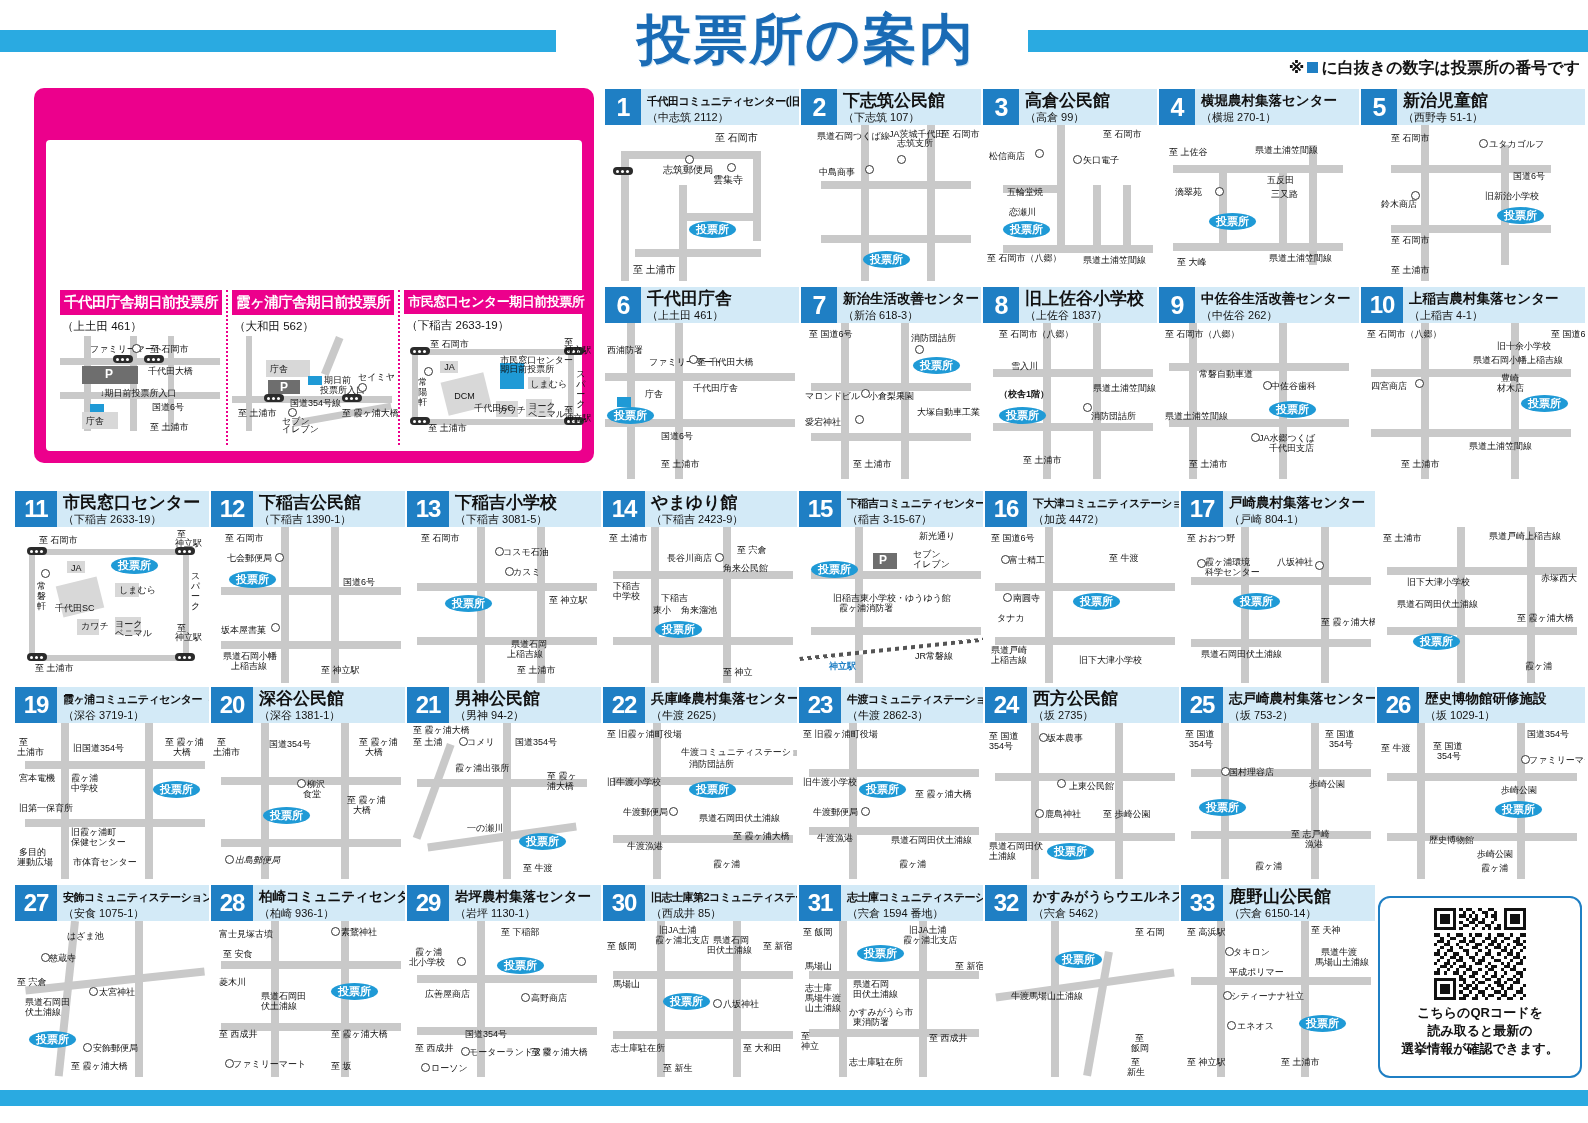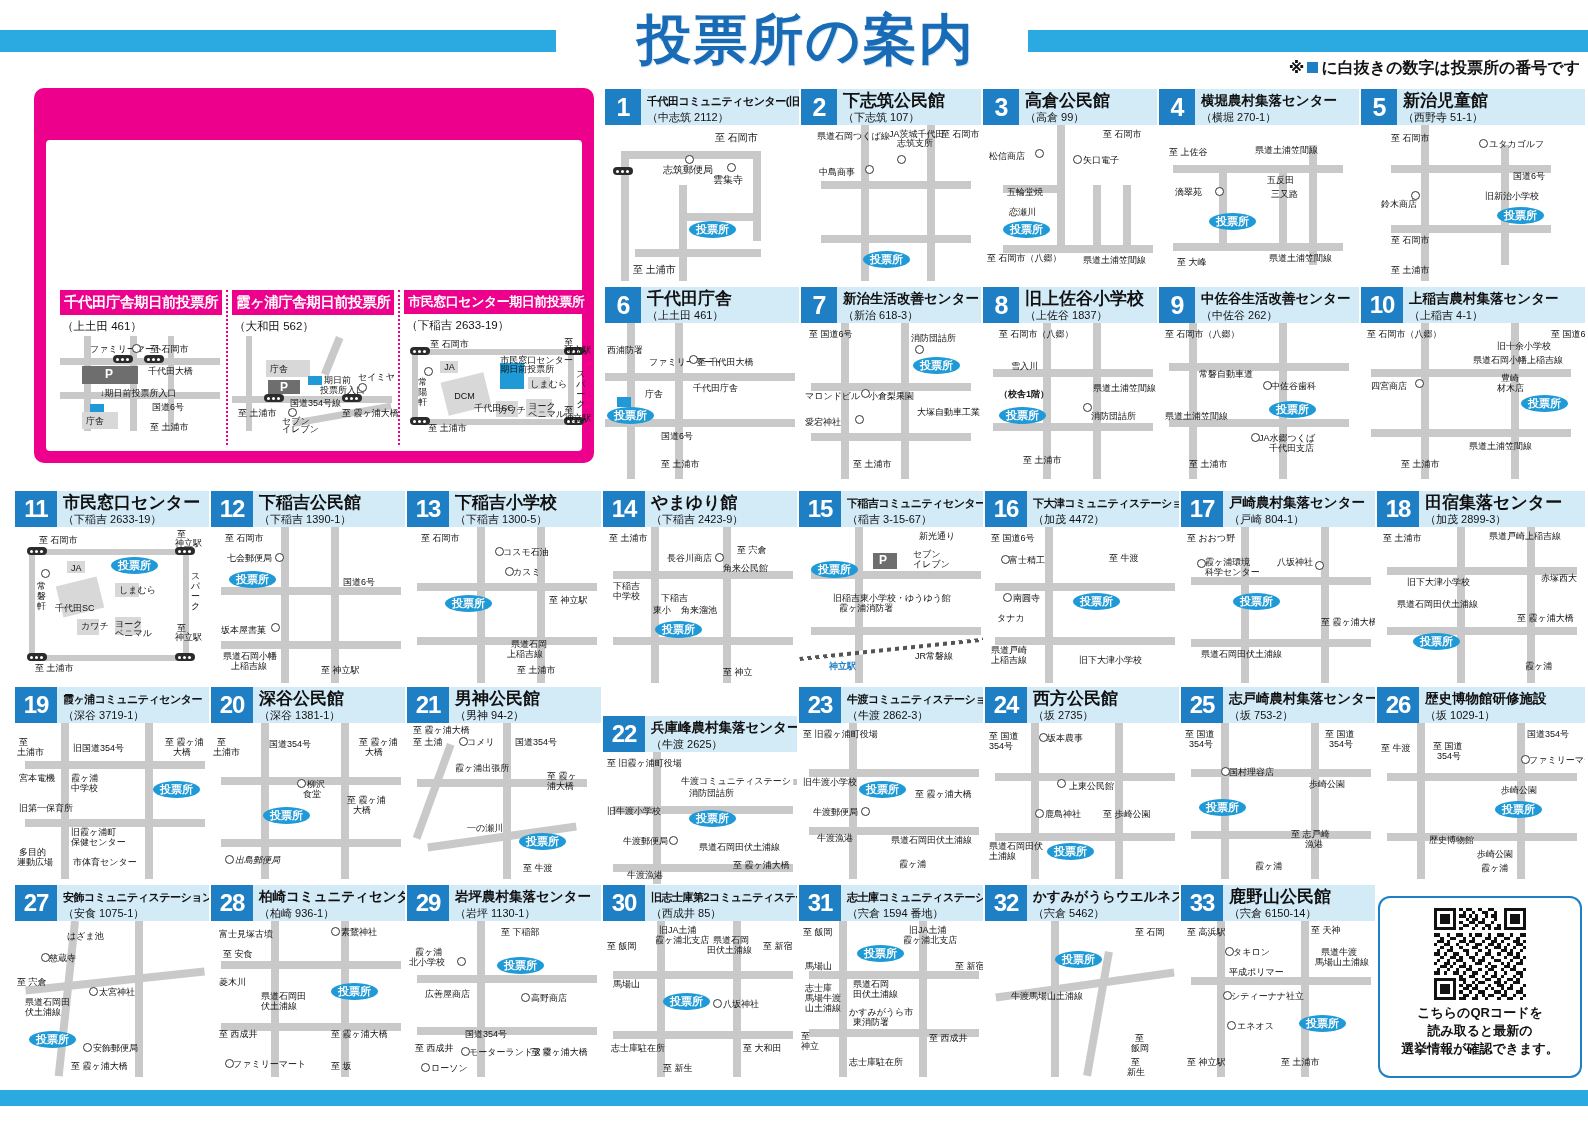--- a/index.html
+++ b/index.html
@@ -546,21 +546,21 @@
         <div class="mlabel" style="left:20px;top:134px;">上稲吉線</div>
         <div class="mlabel" style="left:110px;top:138px;">至 神立駅</div>
       </div>
     </div>
 
     <div class="cell" style="left:406px;top:490px;width:196px;height:196px;">
       <div class="cell-head">
         <div class="num two">13</div>
         <div class="titles">
           <div class="t-name">下稲吉小学校</div>
-          <div class="t-addr">（下稲吉 1300-5）</div>
+          <div class="t-addr">（下稲吉 3081-5）</div>
         </div>
       </div>
       <div class="cell-map">
         <div class="road" style="left:70px;top:0;width:8px;height:156px;"></div>
         <div class="road" style="left:10px;top:56px;width:180px;height:8px;"></div>
         <div class="road" style="left:10px;top:110px;width:180px;height:8px;"></div>
         <div class="road" style="left:130px;top:0;width:8px;height:156px;"></div>
         <div class="mlabel" style="left:14px;top:6px;">至 石岡市</div>
         <div class="dot" style="left:88px;top:20px;"></div>
         <div class="mlabel" style="left:96px;top:20px;">コスモ石油</div>
@@ -673,27 +673,20 @@
         <div class="dot" style="left:16px;top:32px;"></div>
         <div class="mlabel" style="left:96px;top:30px;">八坂神社</div>
         <div class="dot" style="left:134px;top:34px;"></div>
         <div class="vote" style="left:52px;top:66px;">投票所</div>
         <div class="mlabel" style="left:140px;top:90px;">至 霞ヶ浦大橋</div>
         <div class="mlabel" style="left:20px;top:122px;">県道石岡田伏土浦線</div>
       </div>
     </div>
 
     <div class="cell" style="left:1376px;top:490px;width:210px;height:196px;">
-      <div class="cell-head">
-        <div class="num two">18</div>
-        <div class="titles">
-          <div class="t-name">田宿集落センター</div>
-          <div class="t-addr">（加茂 2899-3）</div>
-        </div>
-      </div>
       <div class="cell-map">
         <div class="road" style="left:10px;top:40px;width:190px;height:8px;"></div>
         <div class="road" style="left:10px;top:100px;width:190px;height:8px;"></div>
         <div class="road" style="left:80px;top:0;width:8px;height:156px;"></div>
         <div class="road" style="left:150px;top:0;width:8px;height:156px;"></div>
         <div class="mlabel" style="left:6px;top:6px;">至 土浦市</div>
         <div class="mlabel" style="left:112px;top:4px;">県道戸崎上稲吉線</div>
         <div class="mlabel" style="left:30px;top:50px;">旧下大津小学校</div>
         <div class="mlabel" style="left:164px;top:46px;">赤塚西大</div>
         <div class="mlabel" style="left:20px;top:72px;">県道石岡田伏土浦線</div>
@@ -783,21 +776,21 @@
         <div class="mlabel" style="left:6px;top:2px;">至 霞ヶ浦大橋</div>
         <div class="mlabel" style="left:48px;top:40px;">霞ヶ浦出張所</div>
         <div class="mlabel" style="left:140px;top:48px;">至 霞ヶ</div>
         <div class="mlabel" style="left:140px;top:58px;">浦大橋</div>
         <div class="mlabel" style="left:60px;top:100px;">一の瀬川</div>
         <div class="vote" style="left:112px;top:110px;">投票所</div>
         <div class="mlabel" style="left:116px;top:140px;">至 牛渡</div>
       </div>
     </div>
 
-    <div class="cell" style="left:602px;top:686px;width:196px;height:196px;margin-top:29px;">
+    <div class="cell" style="left:602px;top:686px;width:196px;height:196px;">
       <div class="cell-head">
         <div class="num two">22</div>
         <div class="titles">
           <div class="t-name sm">兵庫峰農村集落センター</div>
           <div class="t-addr">（牛渡 2625）</div>
         </div>
       </div>
       <div class="cell-map">
         <div class="road" style="left:50px;top:0;width:8px;height:156px;"></div>
         <div class="road" style="left:10px;top:54px;width:180px;height:8px;"></div>

